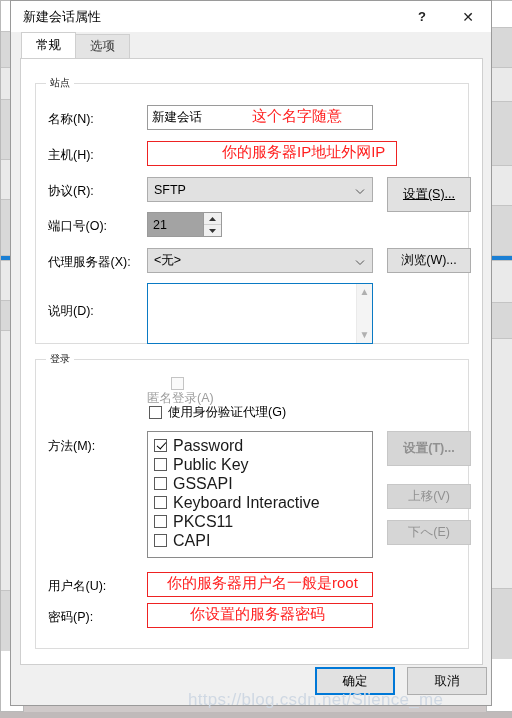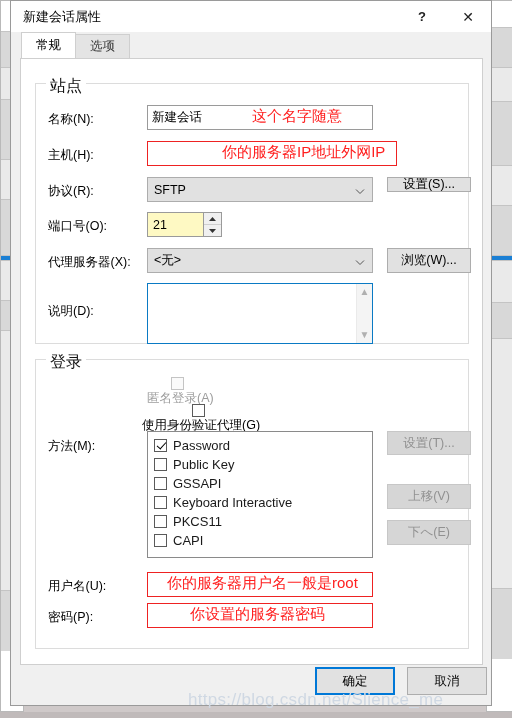--- a/index.html
+++ b/index.html
@@ -137,21 +137,21 @@
     position: absolute;
     border: 1px solid #dcdcdc;
     box-sizing: border-box;
   }
   .group-title {
     position: absolute;
     top: -8px;
     left: 10px;
     background: #ffffff;
     padding: 0 4px;
-    font-size: 16px;
+    font-size: 10px;
     color: #111;
   }
   #group-site { left: 14px; top: 24px; width: 434px; height: 261px; }
   #group-login { left: 14px; top: 300px; width: 434px; height: 290px; }
 
   
   .lbl {
     position: absolute;
     font-size: 12.5px;
     color: #000;
@@ -184,21 +184,21 @@
   .combo .chev {
     position: absolute;
     right: 8px;
     top: 50%;
     transform: translateY(-50%);
     width: 9px; height: 9px;
   }
   .spin {
     position: absolute;
     box-sizing: border-box;
-    background: #fef9c3;
+    background: #a3a3a3;
     border: 1px solid #9a9a9a;
     display: flex;
     align-items: center;
     gap: 28px;
   }
   .spin .val {
     flex: 1;
     padding-left: 5px;
     font-size: 12.5px;
   }
@@ -286,21 +286,21 @@
     position: absolute;
     box-sizing: border-box;
     background: #ffffff;
     border: 1px solid #8a8a8a;
     padding: 4px 0 0 6px;
   }
   .listitem {
     display: flex;
     align-items: center;
     height: 19px;
-    font-size: 13px;
+    font-size: 16px;
     color: #1a1a1a;
   }
 
   
   .annot {
     position: absolute;
     color: #ff2020;
     font-size: 15px;
     white-space: nowrap;
     font-family: "Liberation Sans", "DejaVu Sans", sans-serif;
@@ -390,21 +390,21 @@
 
       <div class="lbl" style="left:12px; top:99px;">协议(R):</div>
       <div class="combo" style="left:111px; top:93px; width:226px; height:25px;">
         <span>SFTP</span>
         <span class="chev">
           <svg viewBox="0 0 10 10" width="10" height="10">
               <path d="M1 3 L5 7 L9 3" stroke="#555" stroke-width="1" fill="none"></path>
             </svg>
         </span>
       </div>
-      <div class="btn" style="left:351px; top:93px; width:84px; height:15px;">设置(S)...</div>
+      <div class="btn" style="left:351px; top:93px; width:84px; height:35px;text-decoration:underline;">设置(S)...</div>
 
       <div class="lbl" style="left:12px; top:134px;">端口号(O):</div>
       <div class="spin" style="left:111px; top:128px; width:75px; height:25px;">
         <span class="val">21</span>
         <span class="arrows">
           <div>
             <svg viewBox="0 0 9 6" width="9" height="6">
                 <path d="M1 5 L4.5 1 L8 5 Z" fill="#333"></path>
               </svg>
           </div>
@@ -438,21 +438,21 @@
     </div>
 
     <div class="group" id="group-login">
       <div class="group-title">登录</div>
 
       <div class="cbrow dis" style="left:111px; top:17px;">
         <span class="cbox dis"></span>
         <span>匿名登录(A)</span>
       </div>
 
-      <div class="cbrow" style="left:106px; top:44px;flex-direction:column;">
+      <div class="cbrow" style="left:113px; top:44px;">
         <span class="cbox"></span>
         <span>使用身份验证代理(G)</span>
       </div>
 
       <div class="lbl" style="left:12px; top:78px;">方法(M):</div>
       <div class="listbox" style="left:111px; top:71px; width:226px; height:127px;">
         <div class="listitem">
           <span class="cbox checked"></span>
           <span>Password</span>
         </div>
@@ -471,21 +471,21 @@
         <div class="listitem">
           <span class="cbox"></span>
           <span>PKCS11</span>
         </div>
         <div class="listitem">
           <span class="cbox"></span>
           <span>CAPI</span>
         </div>
       </div>
 
-      <div class="btn disabled" style="left:351px; top:71px; width:84px; height:24px;">设置(T)...</div>
+      <div class="btn disabled" style="left:351px; top:71px; width:84px; height:35px;font-weight:bold;">设置(T)...</div>
       <div class="btn disabled" style="left:351px; top:160px; width:84px; height:25px;">下へ(E)</div>
       <div class="btn disabled" style="left:351px; top:124px; width:84px; height:25px;">上移(V)</div>
 
       <div class="lbl" style="left:12px; top:218px;">用户名(U):</div>
       <div class="field red-border" style="left:111px; top:212px; width:226px; height:25px;">
         <span></span>
       </div>
       <div class="annot" style="left:131px; top:214px;">你的服务器用户名一般是root</div>
 
       <div class="lbl" style="left:12px; top:249px;">密码(P):</div>

